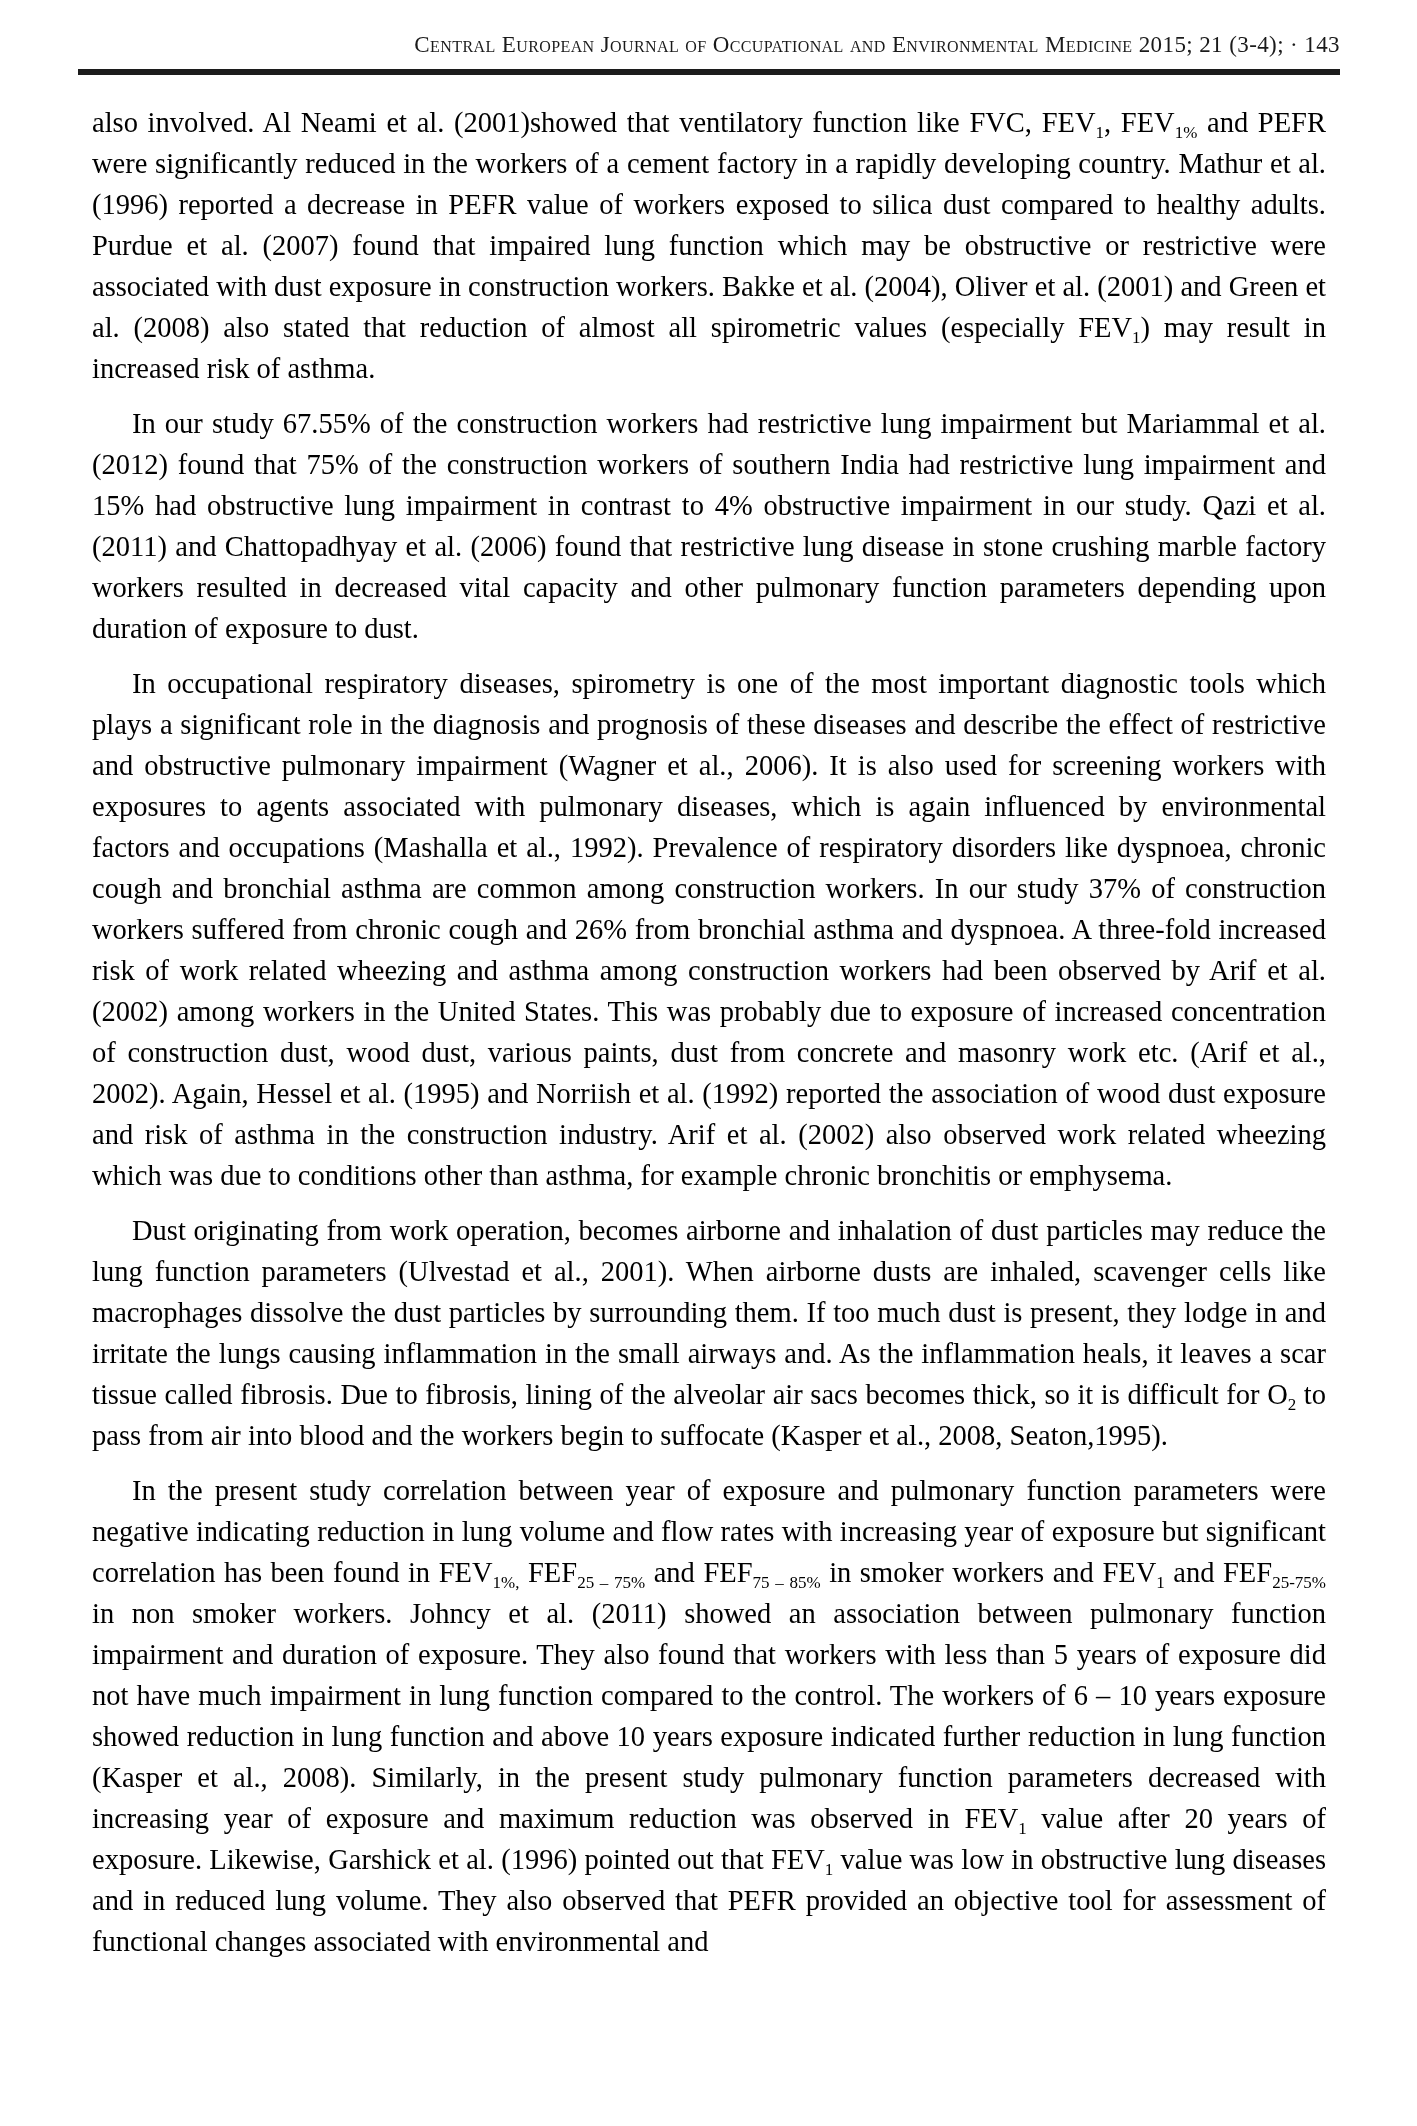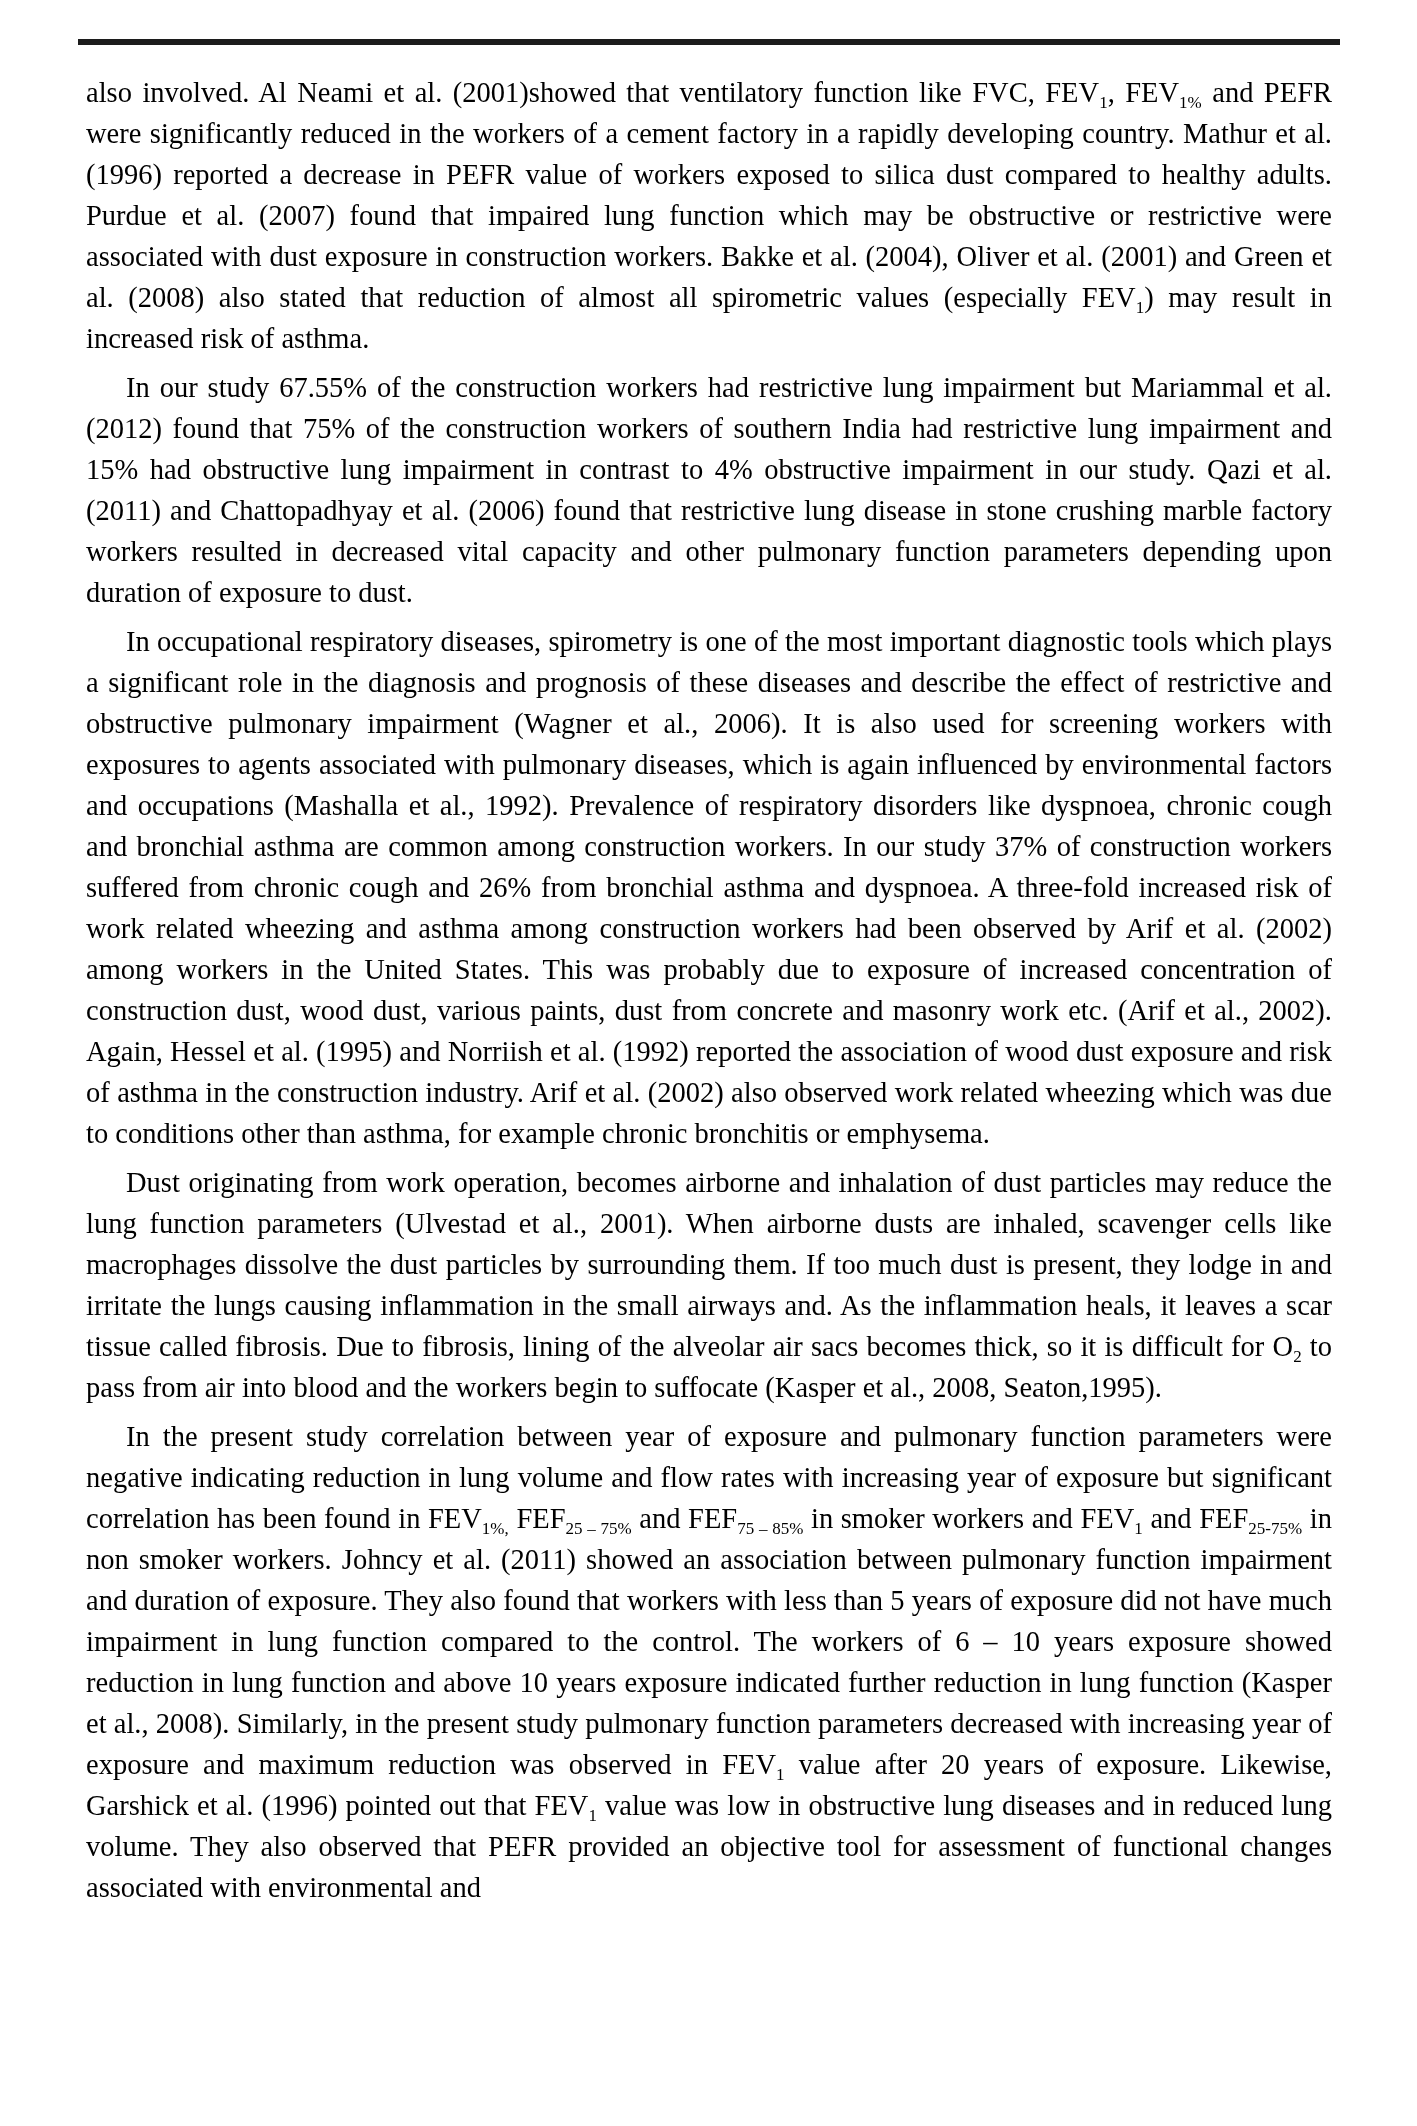--- a/index.html
+++ b/index.html
@@ -32,40 +32,41 @@
     background: #1c1c1c;
     margin-top: 9px;
   }
   .article {
     margin-top: 27px;
     font-size: 28.5px;
     line-height: 41px;
     text-align: justify;
   }
   .para {
-    margin: 8px;
+    margin: 14px;
     padding: 0;
   }
   .para.indent {
     text-indent: 40px;
   }
   .sb {
     font-size: 17px;
     line-height: 0;
     position: relative;
     top: 0.34em;
     white-space: nowrap;
   }
 </style>
 </head>
 <body>
 
 <div class="page">
 
   <header>
+    <div class="running-head">Central European Journal of Occupational and Environmental Medicine 2015; 21 (3-4); · 143</div>
     <div class="header-rule"></div>
   </header>
 
   <main class="article">
     <p class="para">also involved.  Al Neami et al. (2001)showed that ventilatory function like FVC, FEV<span class="sb">1</span>, FEV<span class="sb">1%</span> and PEFR were significantly reduced in the workers of a cement factory in a rapidly developing country. Mathur et al. (1996) reported a decrease in PEFR value of workers exposed to silica dust compared to healthy adults. Purdue et al. (2007) found that impaired lung function which may be obstructive or restrictive were associated with dust exposure in construction workers. Bakke et al. (2004), Oliver et al. (2001) and Green et al. (2008) also stated that reduction of almost all spirometric values (especially FEV<span class="sb">1</span>) may result in increased risk of asthma.</p>
     <p class="para indent">In our study 67.55% of the construction workers had restrictive lung impairment but Mariammal et al. (2012) found that 75% of the construction workers of southern India had restrictive lung impairment and 15% had obstructive lung impairment in contrast to 4% obstructive impairment  in our study. Qazi et al. (2011) and Chattopadhyay et al. (2006) found that restrictive lung disease in stone crushing marble factory workers resulted in decreased vital capacity and other pulmonary function parameters depending upon duration of exposure to dust.</p>
     <p class="para indent">In occupational respiratory diseases, spirometry is one of the most important diagnostic tools which plays a significant role in the diagnosis and prognosis of these diseases and describe the effect of restrictive and obstructive pulmonary impairment (Wagner et al., 2006). It is also used for screening workers with exposures to agents associated with pulmonary diseases, which is again influenced by environmental factors and occupations (Mashalla et al., 1992). Prevalence of respiratory disorders like dyspnoea, chronic cough and bronchial asthma are common among construction workers. In our study 37% of construction workers suffered from chronic cough and 26% from bronchial asthma and dyspnoea. A three-fold increased risk of work related wheezing and asthma among construction workers had been observed by Arif et al. (2002) among workers in the United States. This was probably due to exposure of increased concentration of construction dust, wood dust, various paints, dust from concrete and masonry work etc. (Arif et al., 2002). Again, Hessel et al. (1995)  and Norriish et al. (1992) reported the association of wood dust exposure and risk of asthma in the construction industry. Arif et al. (2002) also observed work related wheezing which was due to conditions other than asthma, for example chronic bronchitis or emphysema.</p>
     <p class="para indent">Dust originating from work operation, becomes airborne and inhalation of dust particles may reduce the lung function parameters (Ulvestad et al., 2001). When airborne dusts are inhaled, scavenger cells like macrophages dissolve the dust particles by surrounding them. If too much dust is present, they lodge in and irritate the lungs causing inflammation in the small airways and. As the inflammation heals, it leaves a scar tissue called fibrosis. Due to fibrosis, lining of the alveolar air sacs becomes thick, so it is difficult for O<span class="sb">2</span> to pass from air into blood and the workers begin to suffocate (Kasper et al., 2008, Seaton,1995).</p>
     <p class="para indent">In the present study correlation between year of exposure and pulmonary function parameters were negative indicating reduction in lung volume and flow rates with increasing year of exposure but significant correlation has been found in FEV<span class="sb">1%,</span> FEF<span class="sb">25 – 75%</span> and FEF<span class="sb">75 – 85%</span> in smoker workers and FEV<span class="sb">1</span> and FEF<span class="sb">25-75%</span> in non smoker workers. Johncy et al. (2011)  showed an association between pulmonary function impairment and duration of exposure. They also found that workers with less than 5 years of exposure did not have much impairment in lung function compared to the control. The workers of 6 – 10 years exposure showed reduction in lung function and above 10 years exposure indicated further reduction in lung function (Kasper et al., 2008). Similarly, in the present study pulmonary function parameters decreased with increasing year of exposure and maximum reduction was observed in FEV<span class="sb">1</span> value after 20 years of exposure. Likewise, Garshick et al. (1996)  pointed out that  FEV<span class="sb">1</span> value was low in obstructive lung diseases and in reduced lung volume. They also observed that PEFR provided an objective tool for assessment of functional changes associated with environmental and</p>
   </main>

